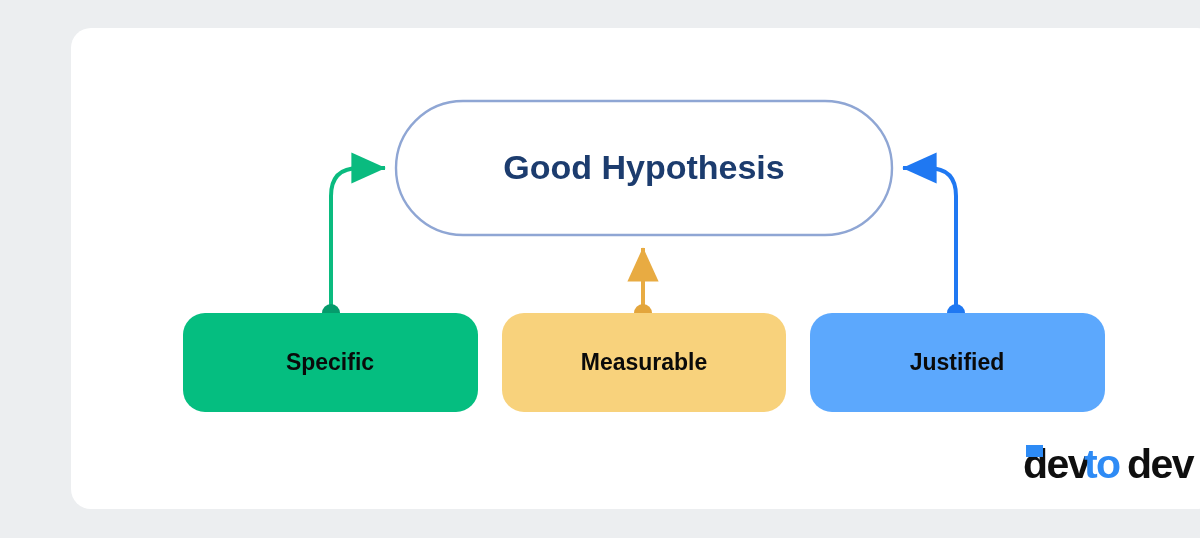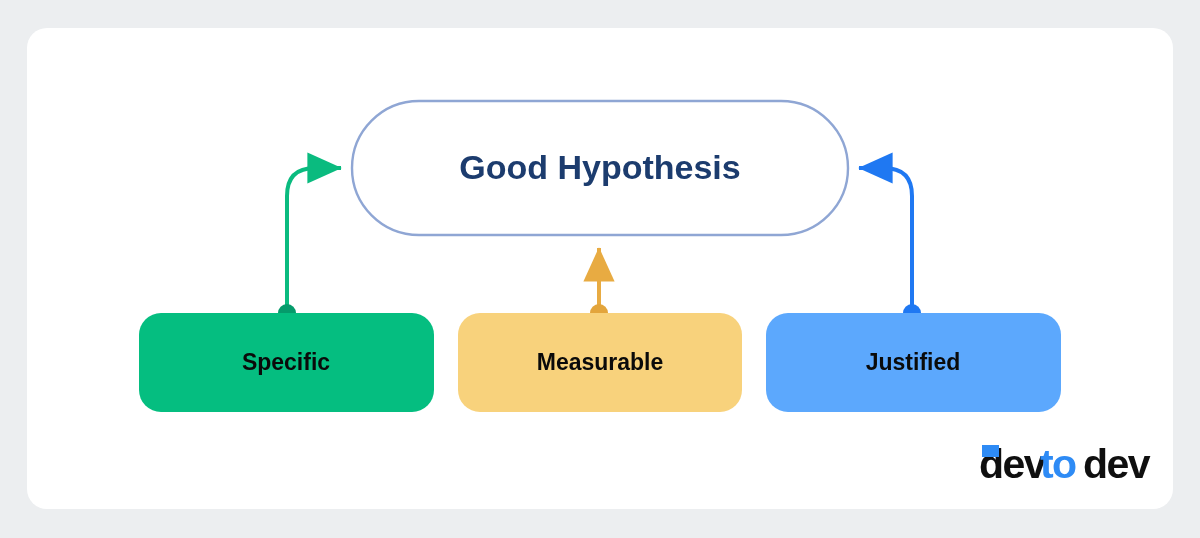--- a/index.html
+++ b/index.html
@@ -10,20 +10,21 @@
     width: 1200px;
     height: 538px;
     background: #eceef0;
     font-family: "Liberation Sans", sans-serif;
     overflow: hidden;
   }
   .canvas {
     position: relative;
     width: 1028px;
     height: 538px;
+    margin-left: 44px;
   }
   .card {
     position: absolute;
     left: 27px;
     top: 28px;
     width: 1146px;
     height: 481px;
     background: #ffffff;
     border-radius: 20px;
   }

